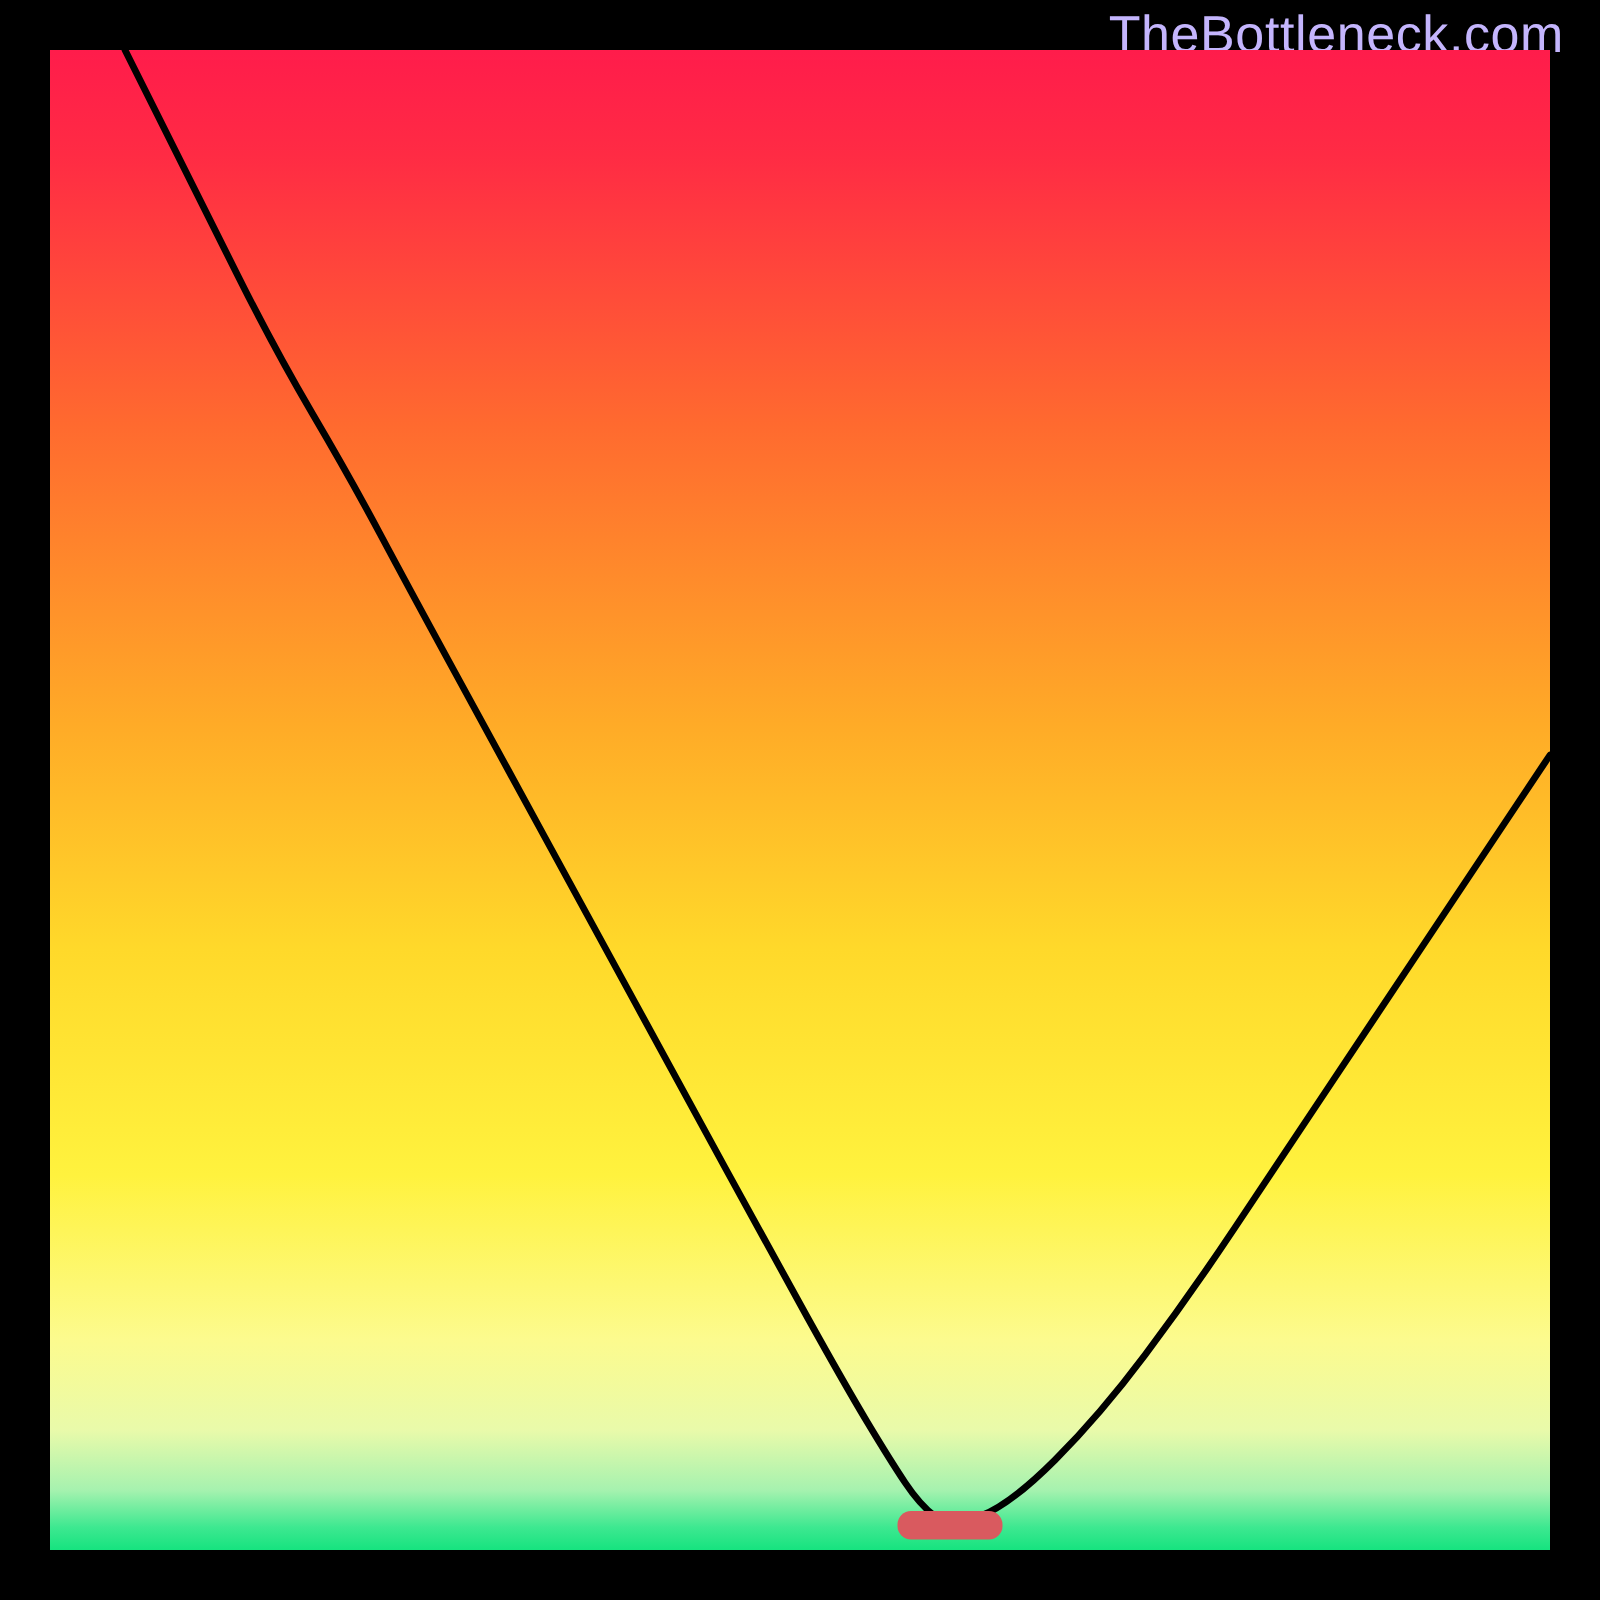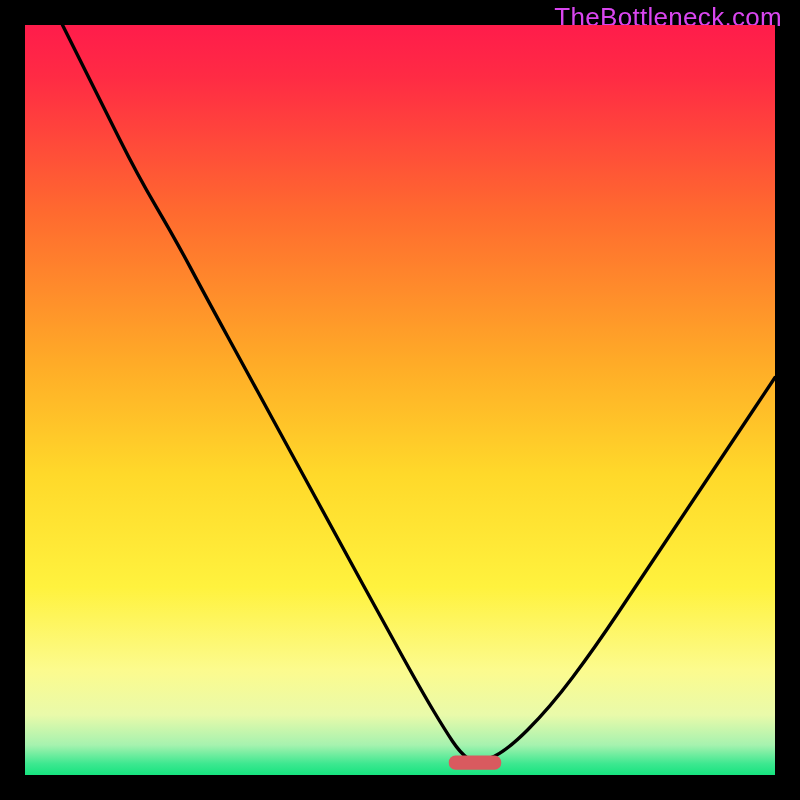--- a/index.html
+++ b/index.html
@@ -18,21 +18,21 @@
     height: 800px;
     background: #000;
   }
   .watermark {
     position: absolute;
     top: 2px;
     right: 18px;
     font-family: Arial, Helvetica, sans-serif;
     font-size: 26px;
     font-weight: 500;
-    color: #d946ef;
+    color: #c4b5fd;
     letter-spacing: 0.3px;
   }
   svg {
     position: absolute;
     left: 25px;
     top: 25px;
     width: 750px;
     height: 750px;
     display: block;
   }

